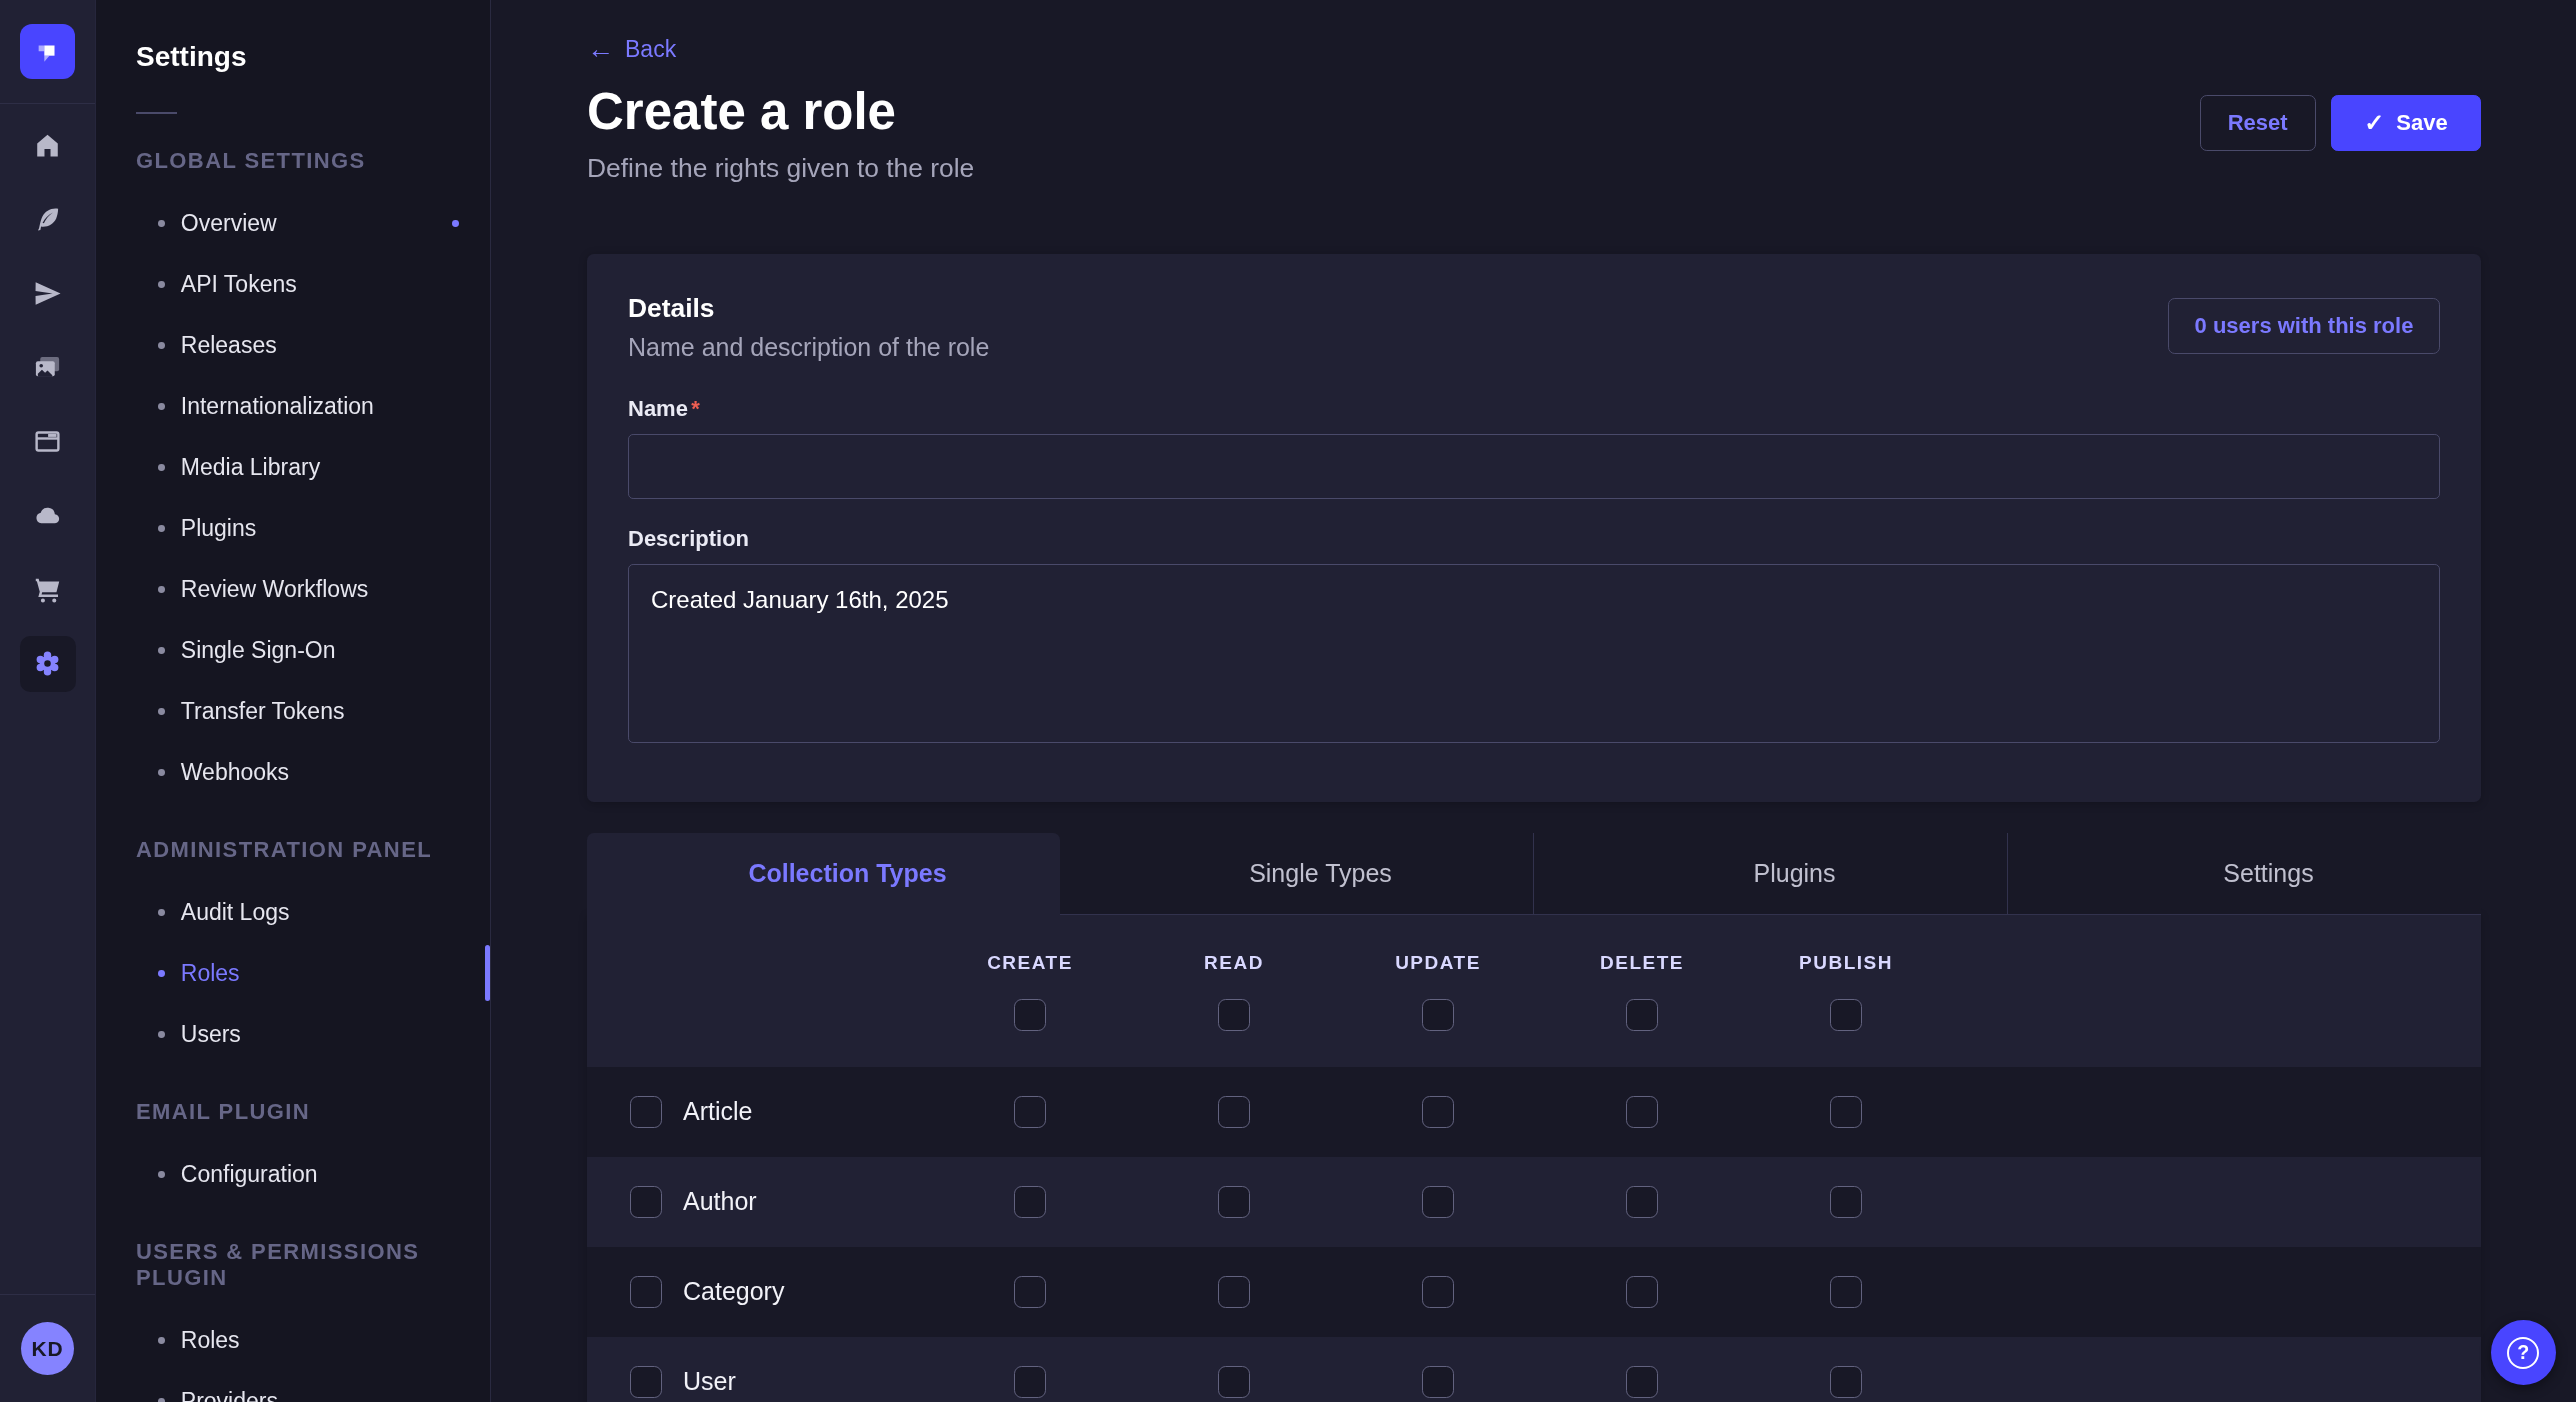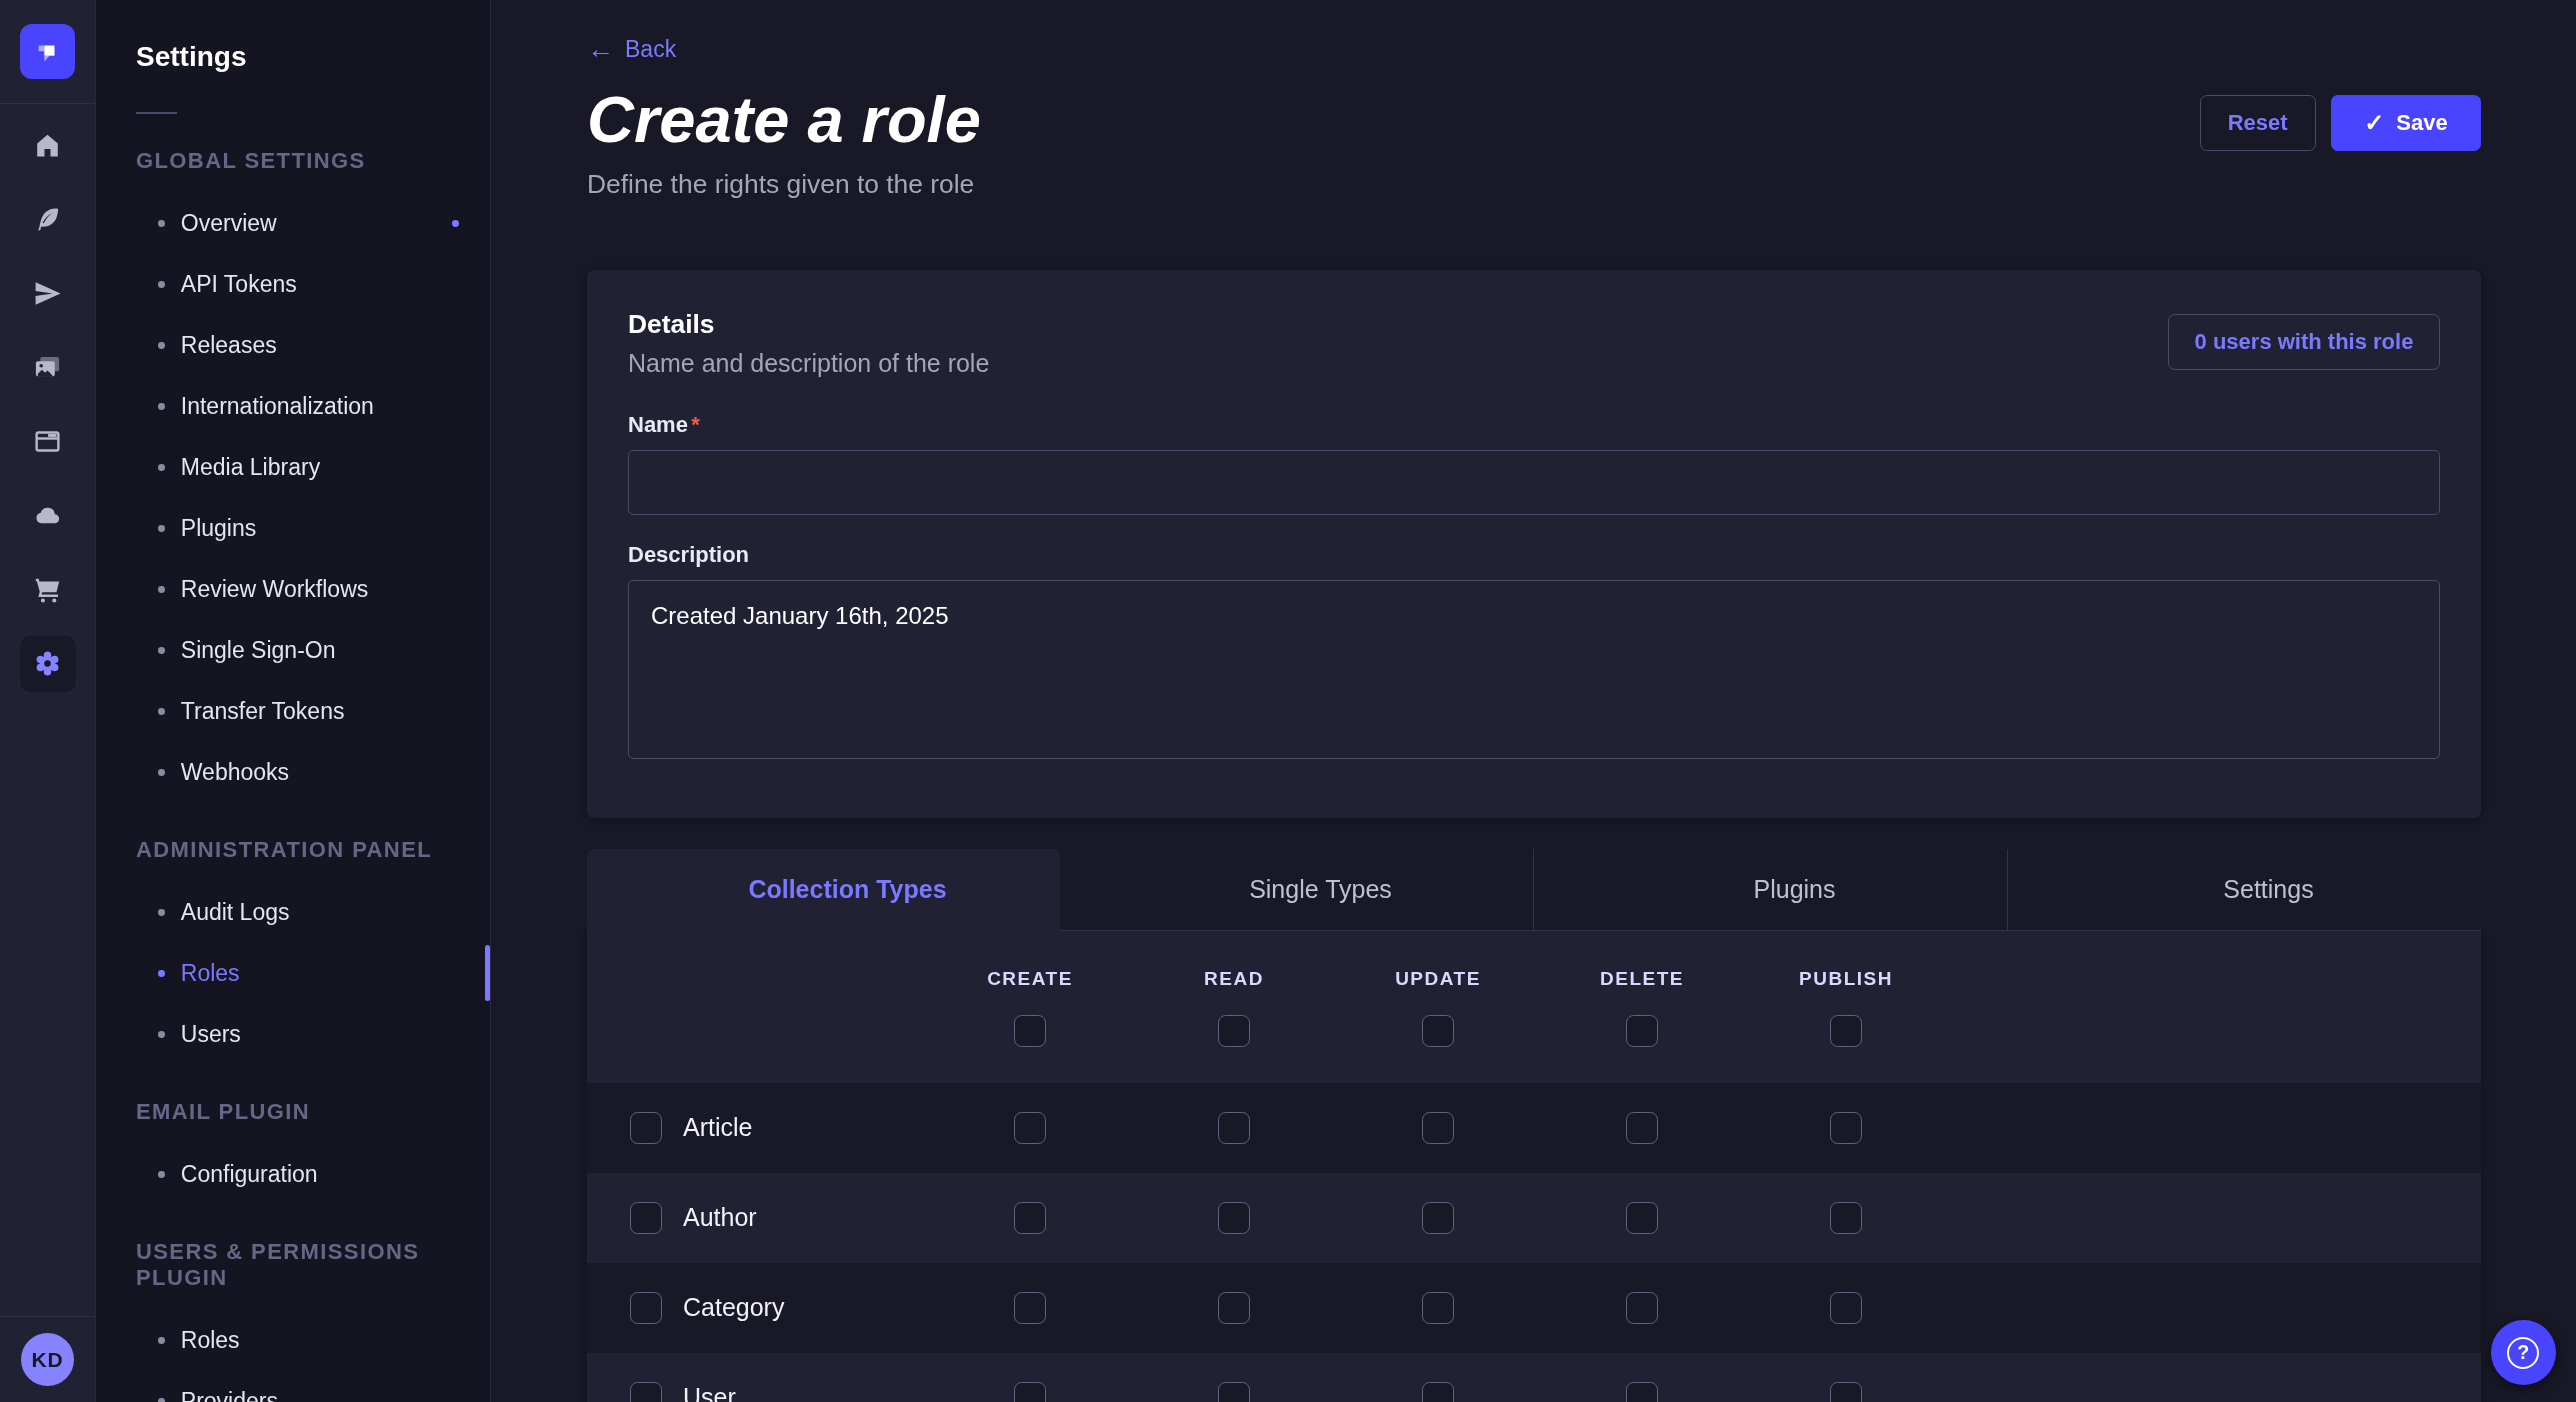--- a/index.html
+++ b/index.html
@@ -18,21 +18,21 @@
   .rail-logo-wrap { height:104px; width:100%; display:flex; align-items:center; justify-content:center;
     border-bottom:0.9px solid #2e2e46; }
   .rail-logo { width:55px; height:55px; border-radius:12px; background:#4945ff;
     display:flex; align-items:center; justify-content:center; cursor:pointer; }
   .rail-nav { display:flex; flex-direction:column; align-items:center; padding-top:13.6px; }
   .rail-btn { width:56px; height:56px; margin-bottom:18px; border-radius:10.2px;
     display:flex; align-items:center; justify-content:center; color:#b8b8c9; cursor:pointer; }
   .rail-btn svg { width:29px; height:29px; }
   .rail-btn.active { background:#181826; color:#8583ff; }
   .rail-bottom { position:absolute; bottom:0; left:0; width:100%;
-    border-top:0.9px solid #2e2e46; height:86px;
+    border-top:0.9px solid #2e2e46; height:108px;
     display:flex; align-items:center; justify-content:center; }
   .avatar { width:53px; height:53px; border-radius:50%; background:#8583ff;
     color:#181826; font-weight:bold; font-size:21px;
     display:flex; align-items:center; justify-content:center; cursor:pointer; letter-spacing:0.9px; }
 
   
   .subnav {
     position:absolute; left:96px; top:0; bottom:0; width:395px;
     background:#151521; border-right:0.9px solid #2a2a40; padding-top:41px; z-index:4;
   }
@@ -50,21 +50,21 @@
   .active-bar { position:absolute; right:0; top:50%; transform:translateY(-50%);
     width:5.1px; height:56px; border-radius:2.6px; background:#7b79ff; }
   .notif-dot { position:absolute; right:31px; width:6.8px; height:6.8px; border-radius:50%; background:#7b79ff; }
 
   
   .main { position:absolute; left:492px; top:0; right:0; bottom:0;
     background:#181826; padding:36px 95px 0 95px; overflow:hidden; }
   .back-row { display:flex; align-items:center; gap:11px; color:#7b79ff;
     font-size:23px; cursor:pointer; width:fit-content; }
   .back-arrow { font-size:27px; line-height:1; }
-  .page-title { margin-top:19px; font-size:65px; font-weight:bold; color:#ffffff;font-style:italic; }
+  .page-title { margin-top:19px; font-size:51px; font-weight:bold; color:#ffffff; }
   .page-subtitle { margin-top:12px; font-size:26.4px; color:#a5a5ba; }
   .header-actions { position:absolute; top:95px; right:95px; display:flex; gap:15.3px; }
   .btn { height:56px; border-radius:6.8px; font-size:22px; font-weight:bold;
     display:flex; align-items:center; justify-content:center; cursor:pointer; }
   .btn-reset { width:116px; background:transparent; border:0.9px solid #4a4a6a; color:#7b79ff; }
   .btn-save { width:150px; background:#4945ff; border:0.9px solid #4945ff; color:#fff; gap:12px; }
   .check-glyph { font-size:24px; line-height:1; }
 
   
   .card { background:#212134; border-radius:6.8px; box-shadow:0 1.7px 8.5px rgba(0,0,0,.22); }

